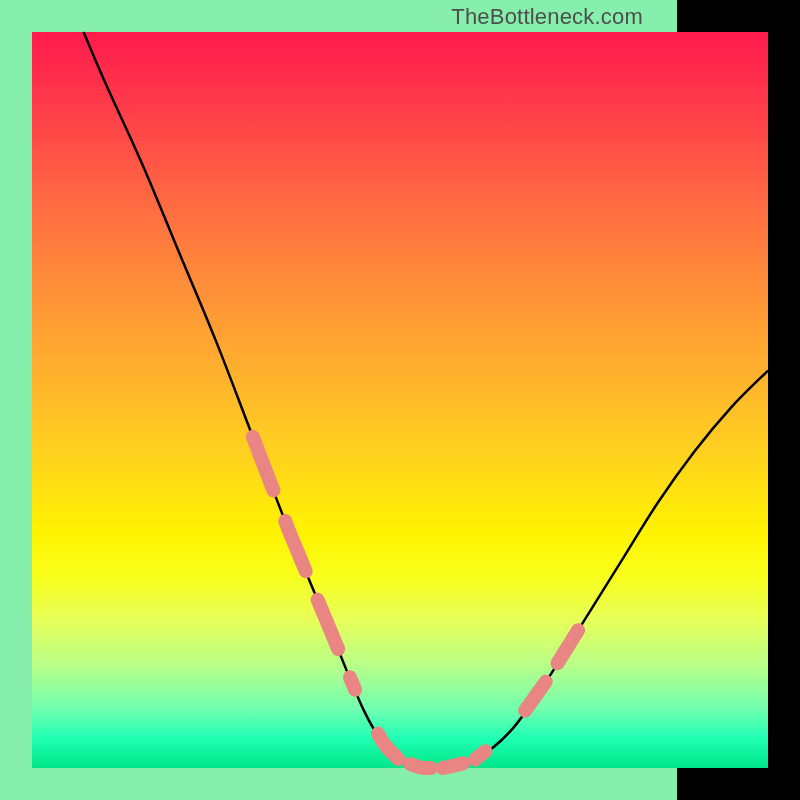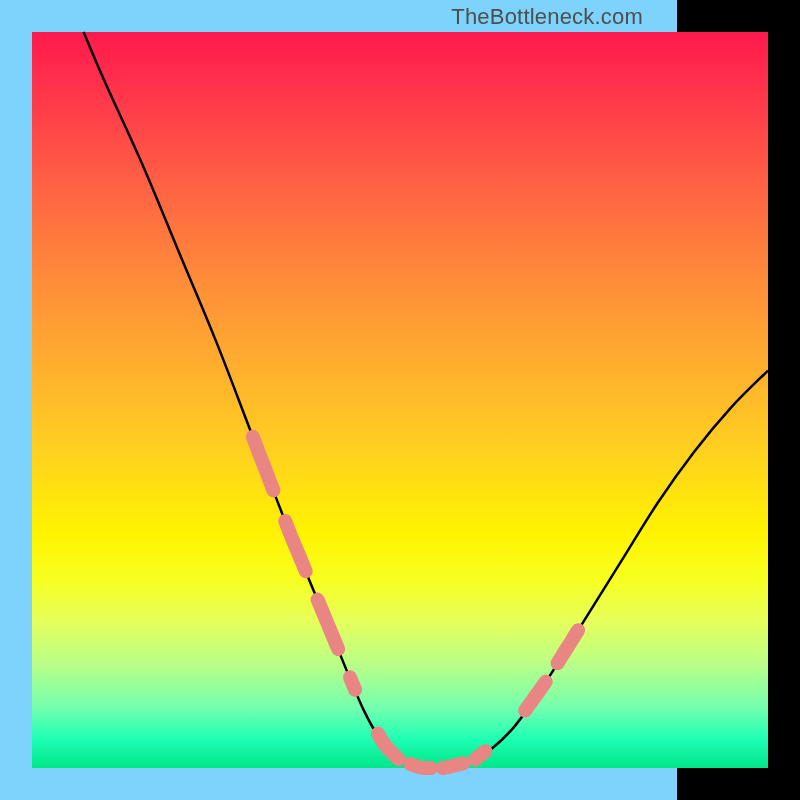--- a/index.html
+++ b/index.html
@@ -11,21 +11,21 @@
     overflow: hidden;
     font-family: Arial, Helvetica, sans-serif;
   }
   .frame {
     position: absolute;
     top: 0;
     left: 0;
     width: 677px;
     height: 800px;
     box-sizing: border-box;
-    background: #7dd3fc;
+    background: #86efac;
   }
   .plot-area {
     position: absolute;
     top: 32px;
     left: 32px;
     width: 736px;
     height: 736px;
     background: linear-gradient(to bottom,
       #ff1a4d 0%,
       #ff3b4a 10%,

